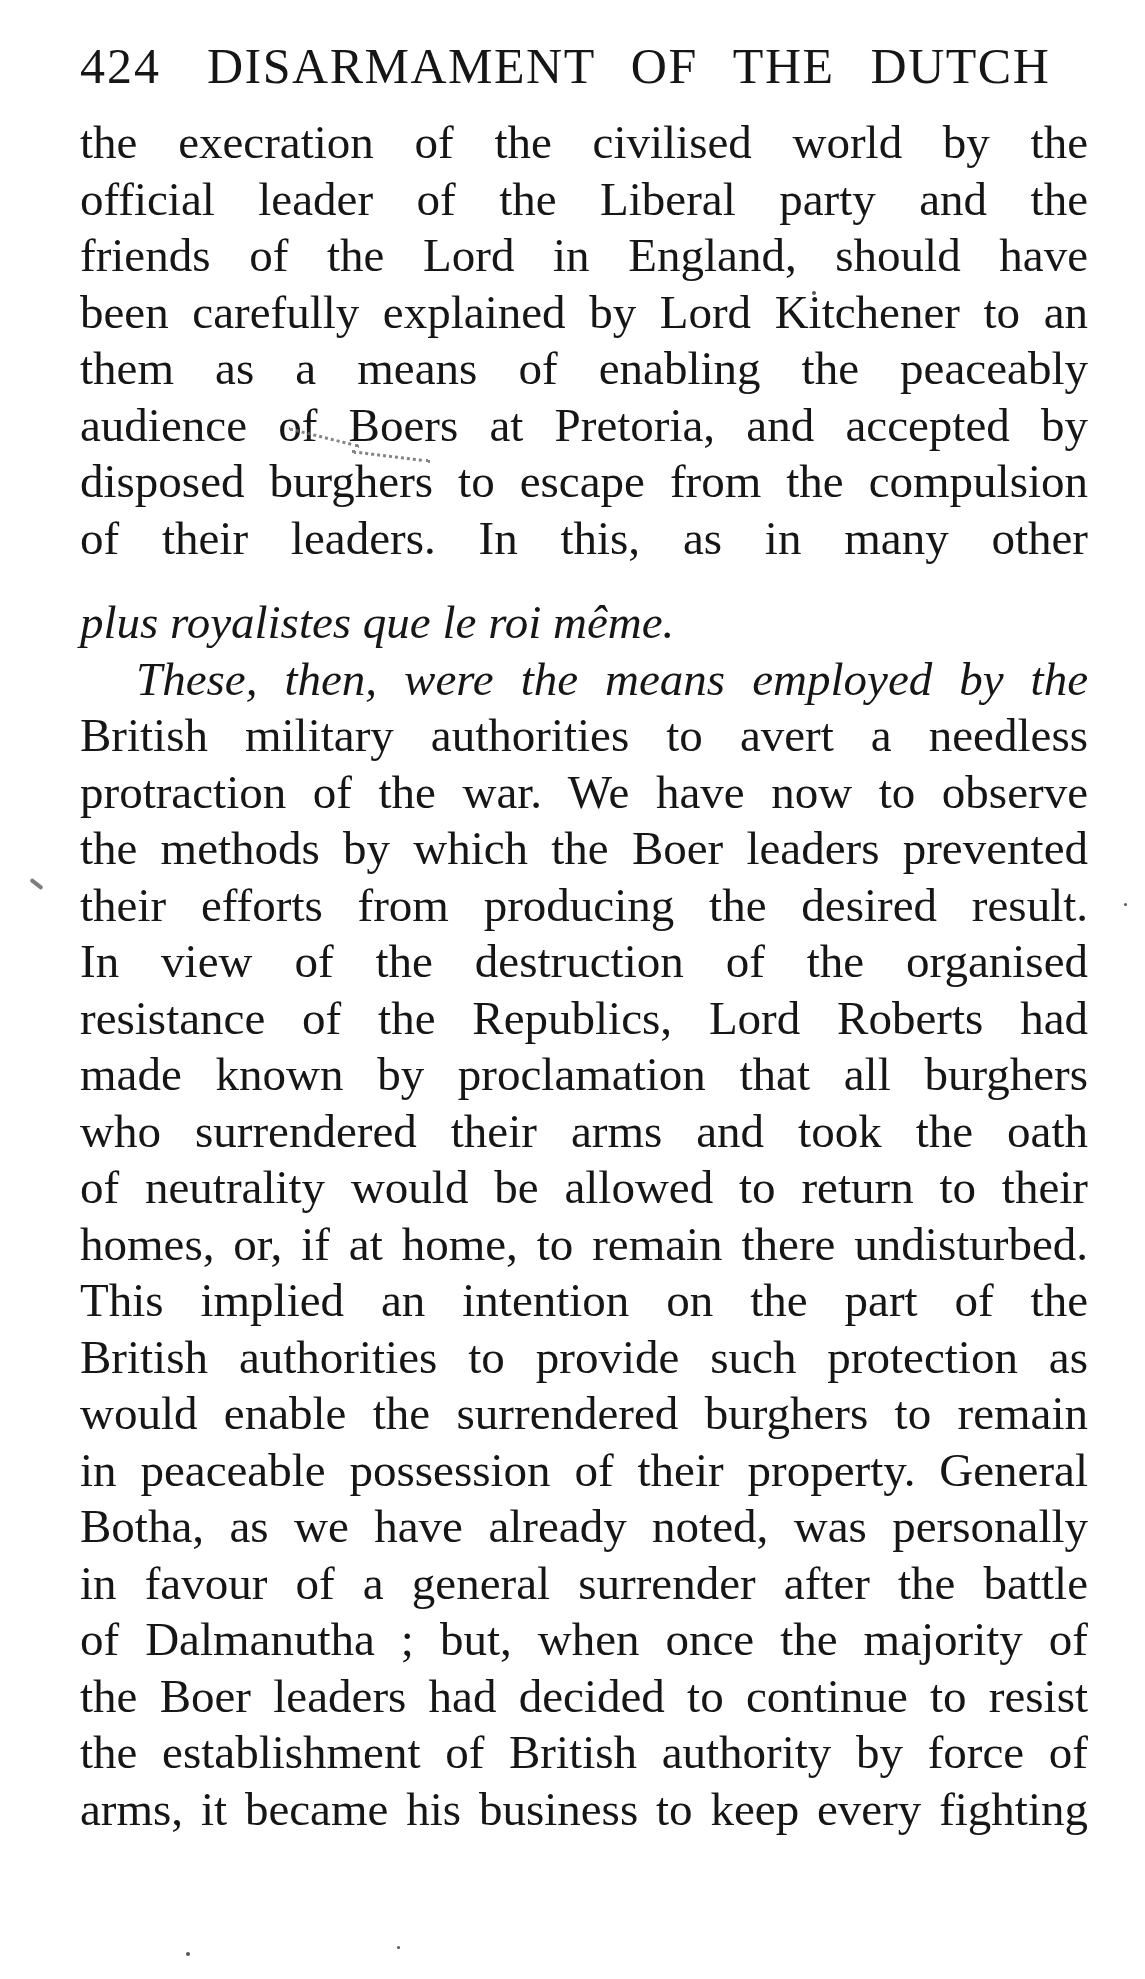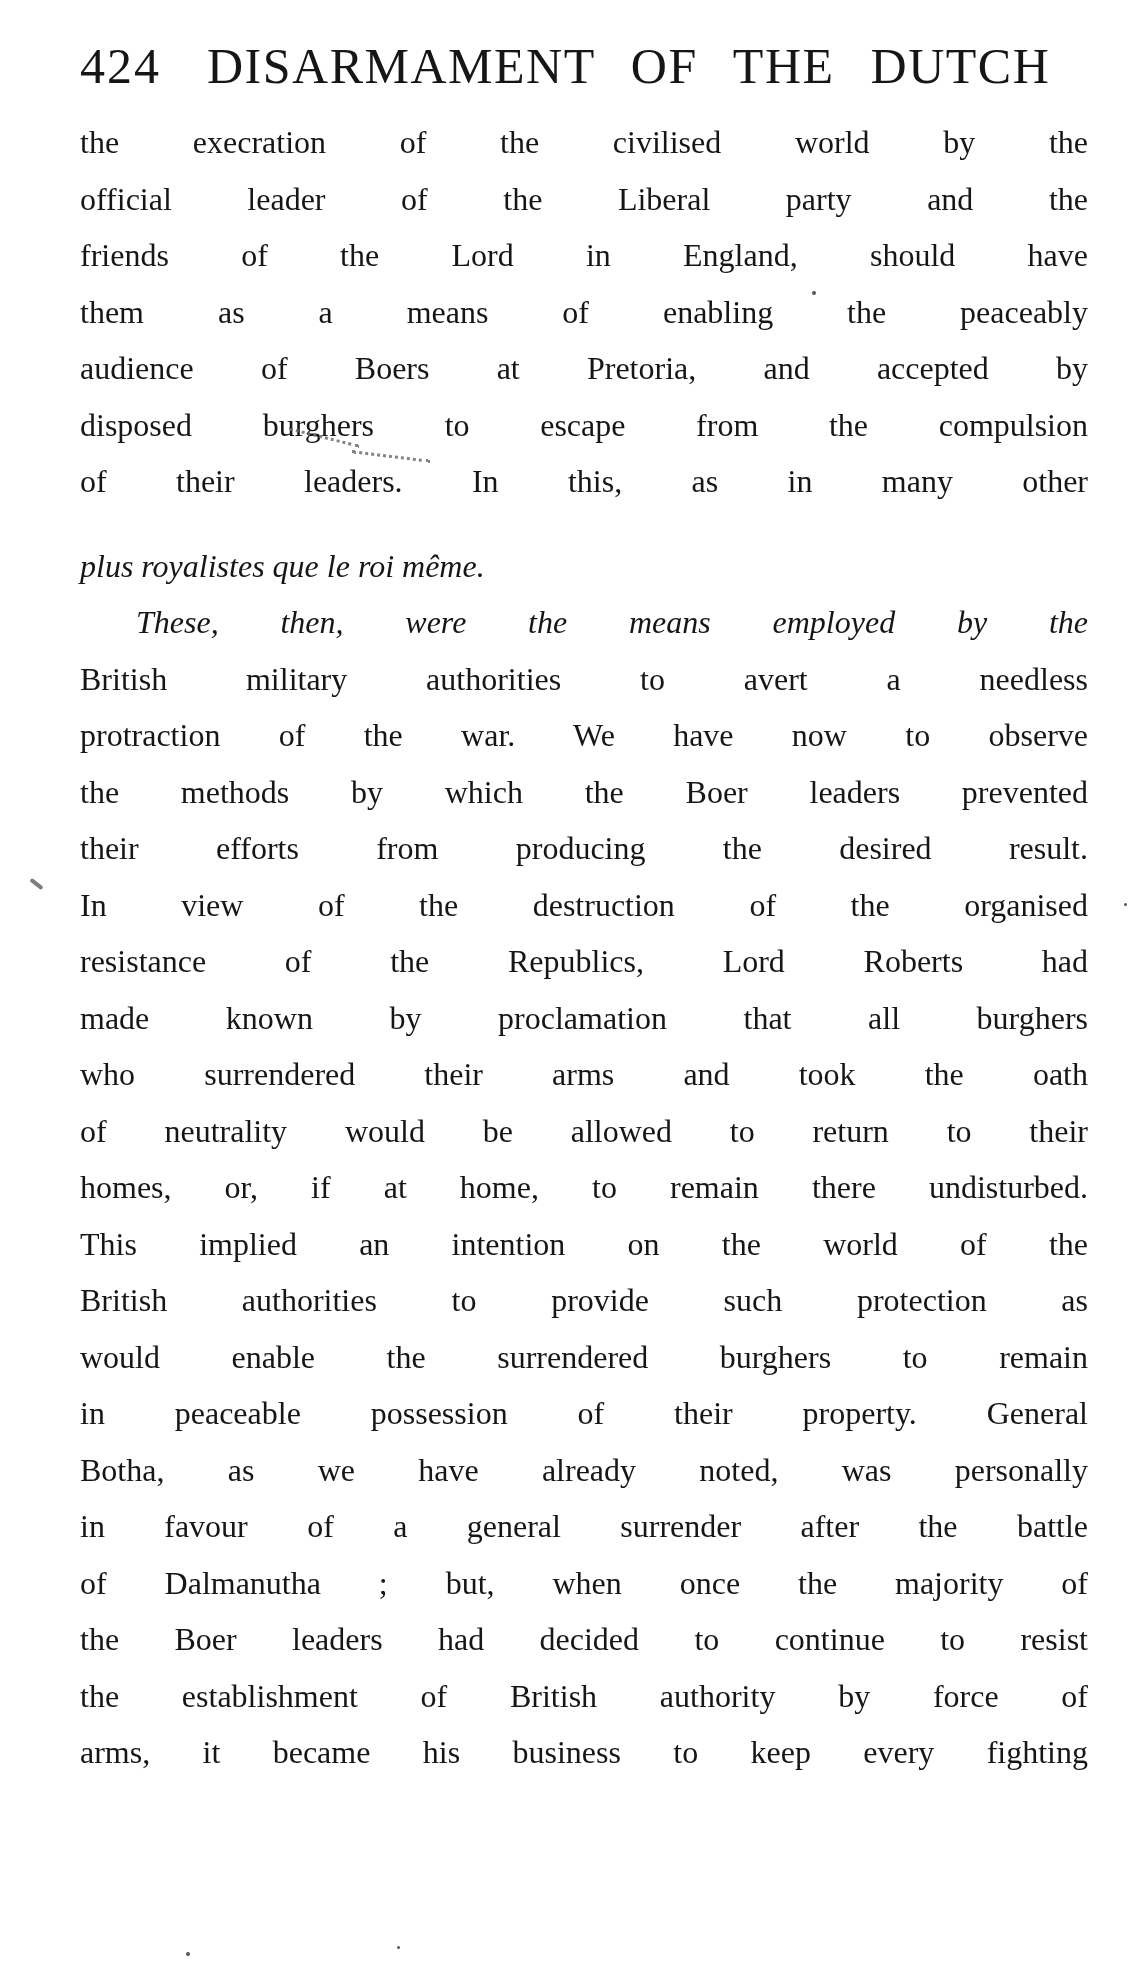--- a/index.html
+++ b/index.html
@@ -35,21 +35,21 @@
   }
   .running-header .title {
     letter-spacing: 1.5px;
     word-spacing: 22px;
   }
   .text-block {
     position: absolute;
     left: 80px;
     top: 114px;
     width: 1008px;
-    font-size: 32px;
+    font-size: 47px;
     line-height: 56.5px;
     color: #161616;
   }
   .paragraph { margin: 0; }
   .line {
     text-align: justify;
     text-align-last: justify;
     text-justify: inter-word;
     white-space: nowrap;
   }
@@ -95,39 +95,40 @@
 
   <div class="running-header">
     <span class="pagenum">424</span><span class="title">DISARMAMENT OF THE DUTCH</span>
   </div>
 
   <div class="text-block">
     <div class="paragraph">
         <div class="line j">the execration of the civilised world by the</div>
         <div class="line j">official leader of the Liberal party and the</div>
         <div class="line j">friends of the Lord in England, should have</div>
+        <div class="line j">been carefully explained by Lord Kitchener to an</div>
         <div class="line j">them as a means of enabling the peaceably</div>
         <div class="line j">audience of Boers at Pretoria, and accepted by</div>
         <div class="line j">disposed burghers to escape from the compulsion</div>
         <div class="line j">of their leaders.  In this, as in many other</div>
         <div class="line il">plus royalistes que le roi même.</div>
       </div>
     <div class="paragraph">
         <div class="line ji">These, then, were the means employed by the</div>
         <div class="line j">British military authorities to avert a needless</div>
         <div class="line j">protraction of the war.  We have now to observe</div>
         <div class="line j">the methods by which the Boer leaders prevented</div>
         <div class="line j">their efforts from producing the desired result.</div>
         <div class="line j">In view of the destruction of the organised</div>
         <div class="line j">resistance of the Republics, Lord Roberts had</div>
         <div class="line j">made known by proclamation that all burghers</div>
         <div class="line j">who surrendered their arms and took the oath</div>
         <div class="line j">of neutrality would be allowed to return to their</div>
         <div class="line j">homes, or, if at home, to remain there undisturbed.</div>
-        <div class="line j">This implied an intention on the world of the</div>
+        <div class="line j">This implied an intention on the part of the</div>
         <div class="line j">British authorities to provide such protection as</div>
         <div class="line j">would enable the surrendered burghers to remain</div>
         <div class="line j">in peaceable possession of their property.  General</div>
         <div class="line j">Botha, as we have already noted, was personally</div>
         <div class="line j">in favour of a general surrender after the battle</div>
         <div class="line j">of Dalmanutha ; but, when once the majority of</div>
         <div class="line j">the Boer leaders had decided to continue to resist</div>
         <div class="line j">the establishment of British authority by force of</div>
         <div class="line j">arms, it became his business to keep every fighting</div>
       </div>

